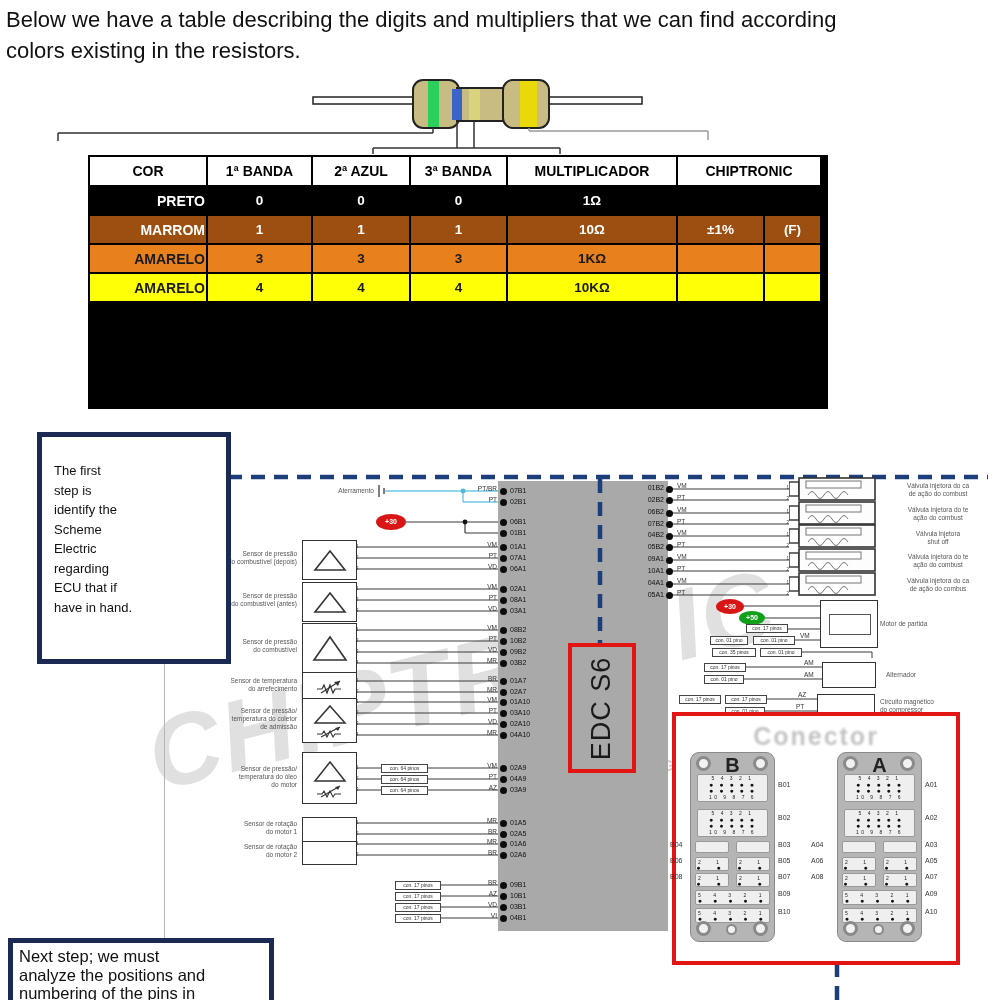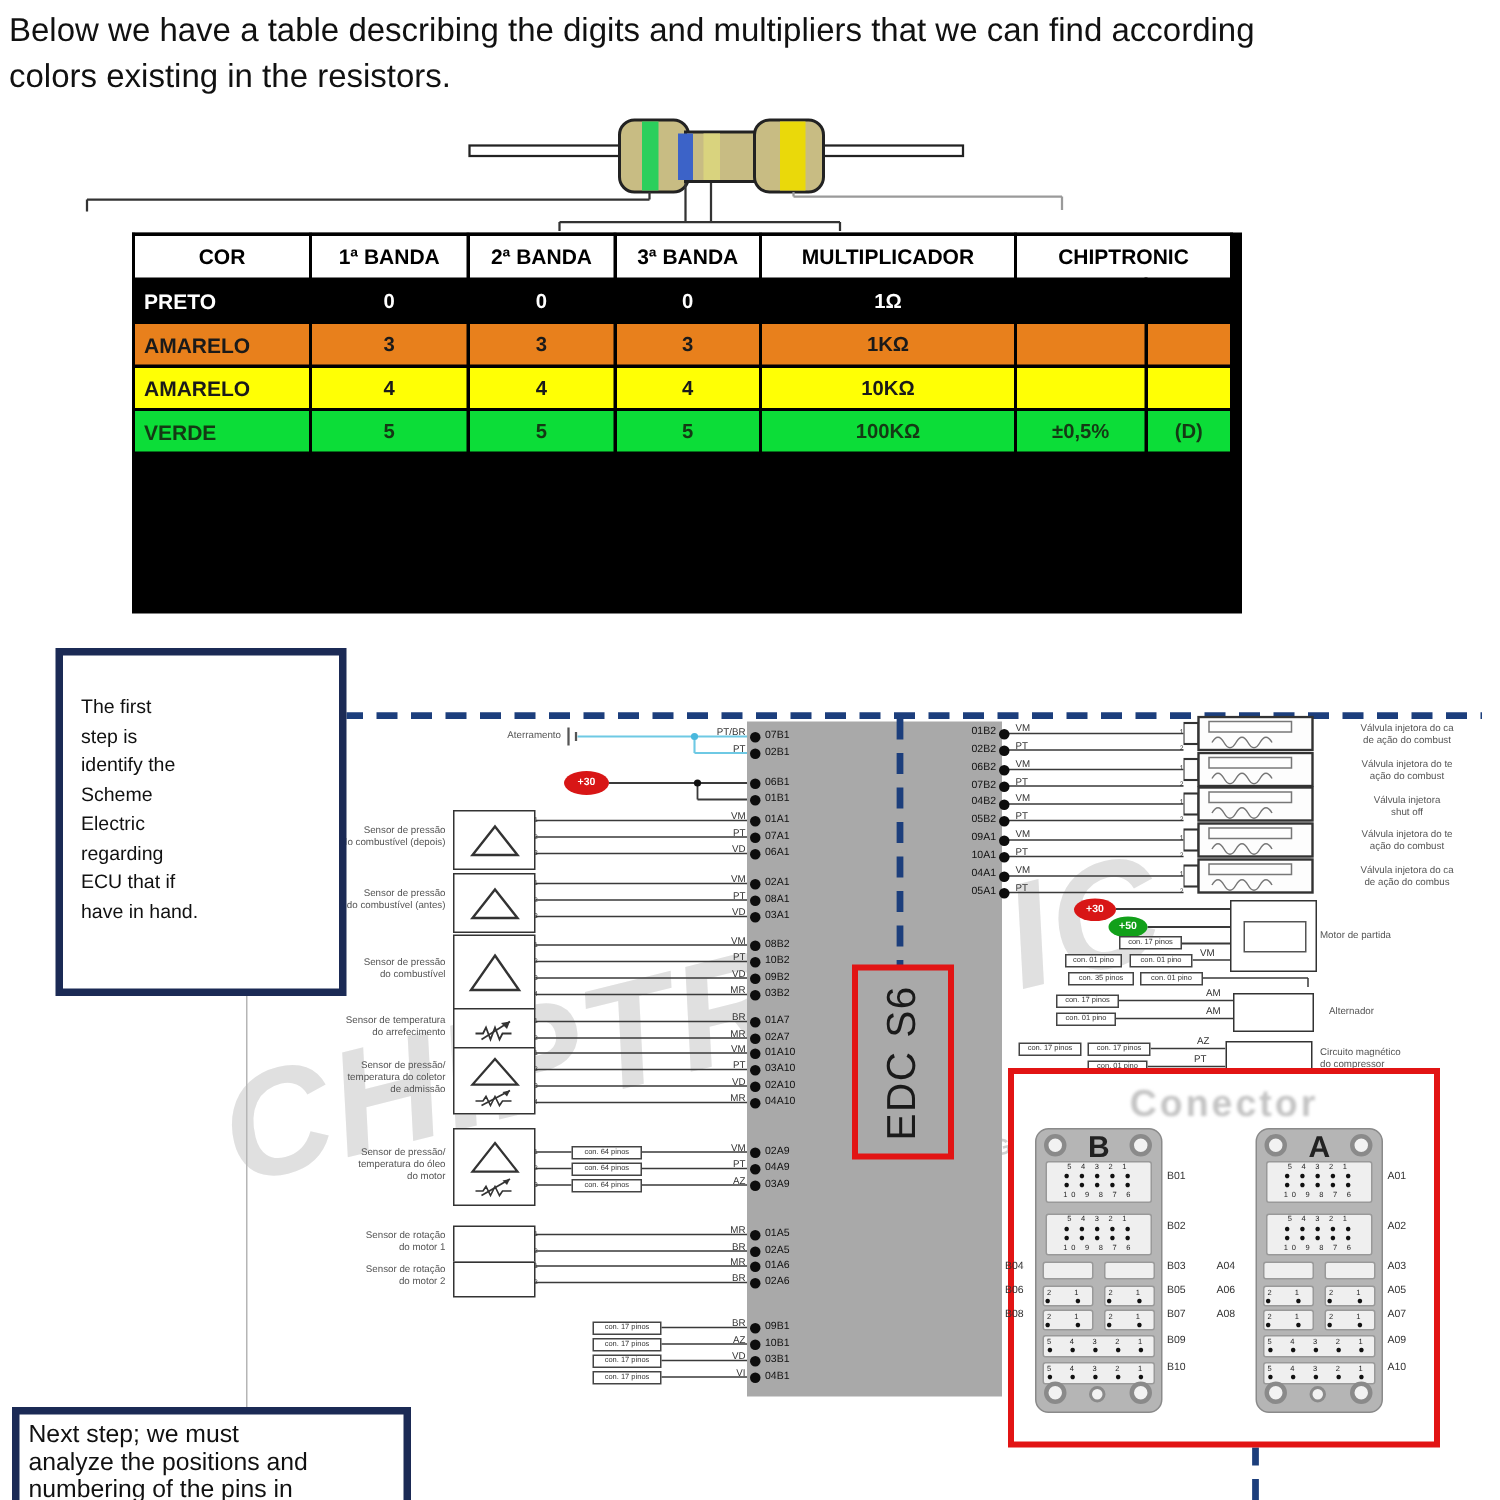--- a/index.html
+++ b/index.html
@@ -10,21 +10,21 @@
 
   
   #intro{left:6px;top:4px;width:1060px;font-size:22px;color:#111;line-height:31px;z-index:4;}
 
   
   #tablewrap{left:88px;top:155px;width:740px;height:254px;overflow:hidden;z-index:4;background:#000;}
   table.res{border-collapse:collapse;table-layout:fixed;width:732px;}
   table.res th,table.res td{border:2.5px solid #000;text-align:center;overflow:hidden;white-space:nowrap;}
   table.res th{background:#fff;color:#000;font-size:14px;height:26px;font-weight:bold;}
   table.res td{font-size:13.5px;font-weight:bold;height:25px;}
-  table.res td.cor{text-align:left;padding-left:6px;font-size:14px;}
+  table.res td.cor{text-align:right;padding-left:6px;font-size:14px;}
 
   
   .notebox{background:#fff;border:5px solid #1b2a55;color:#111;z-index:7;}
   #note1{left:37px;top:432px;width:168px;height:198px;padding:24px 4px 0 12px;font-size:13px;line-height:19.5px;}
   #note2{left:8px;top:938px;width:248px;height:80px;padding:4px 2px 0 6px;font-size:16.5px;line-height:18.5px;}
   #connline{left:164px;top:632px;width:1px;height:307px;background:#b5b5b5;z-index:2;}
 
   
   #wm{left:150px;top:700px;font-size:100px;font-weight:bold;font-style:italic;color:#d6d6d6;
       transform:rotate(-14deg);transform-origin:left center;z-index:1;letter-spacing:2px;opacity:.75;}
@@ -172,63 +172,63 @@
         <col style="width:98px">
     <col style="width:97px">
         <col style="width:170px">
         <col style="width:87px">
         <col style="width:57px">
       </colgroup>
     <thead>
       <tr>
         <th>COR</th>
         <th>1ª BANDA</th>
-        <th>2ª BANDA</th>
+        <th>2ª AZUL</th>
         <th>3ª BANDA</th>
         <th>MULTIPLICADOR</th>
         <th colspan="2">CHIPTRONIC</th>
       </tr>
     </thead>
     <tbody>
 
     <tr style="background: rgb(0, 0, 0); color: rgb(255, 255, 255);">
         <td class="cor">PRETO</td>
         <td>0</td>
         <td>0</td>
         <td>0</td>
         <td>1Ω</td>
         <td></td>
         <td></td>
+      </tr>
+        <tr style="background: rgb(156, 79, 16); color: rgb(255, 255, 255);">
+        <td class="cor">MARROM</td>
+        <td>1</td>
+        <td>1</td>
+        <td>1</td>
+        <td>10Ω</td>
+        <td>±1%</td>
+        <td>(F)</td>
       </tr>
         <tr style="background: rgb(232, 128, 28); color: rgb(26, 26, 26);">
         <td class="cor">AMARELO</td>
         <td>3</td>
         <td>3</td>
         <td>3</td>
         <td>1KΩ</td>
         <td></td>
         <td></td>
       </tr>
         <tr style="background: rgb(255, 255, 5); color: rgb(26, 26, 26);">
         <td class="cor">AMARELO</td>
         <td>4</td>
         <td>4</td>
         <td>4</td>
         <td>10KΩ</td>
         <td></td>
         <td></td>
-      </tr>
-        <tr style="background: rgb(12, 221, 56); color: rgb(20, 57, 20);">
-        <td class="cor">VERDE</td>
-        <td>5</td>
-        <td>5</td>
-        <td>5</td>
-        <td>100KΩ</td>
-        <td>±0,5%</td>
-        <td>(D)</td>
       </tr>
       </tbody>
   </table>
 </div>
 
 <div class="abs" style="left:300px;top:487px;width:74px;text-align:right;font-size:6.5px;color:#555;z-index:4">Aterramento</div>
 <div class="abs oval" style="left:376px;top:514px;width:30px;height:16px;line-height:16px;background:#d81616">+30</div>
 <div class="abs oval" style="left:716px;top:599px;width:28px;height:15px;line-height:15px;background:#d81616">+30</div>
 <div class="abs oval" style="left:739px;top:611px;width:26px;height:14px;line-height:14px;background:#12a01a">+50</div>
 

